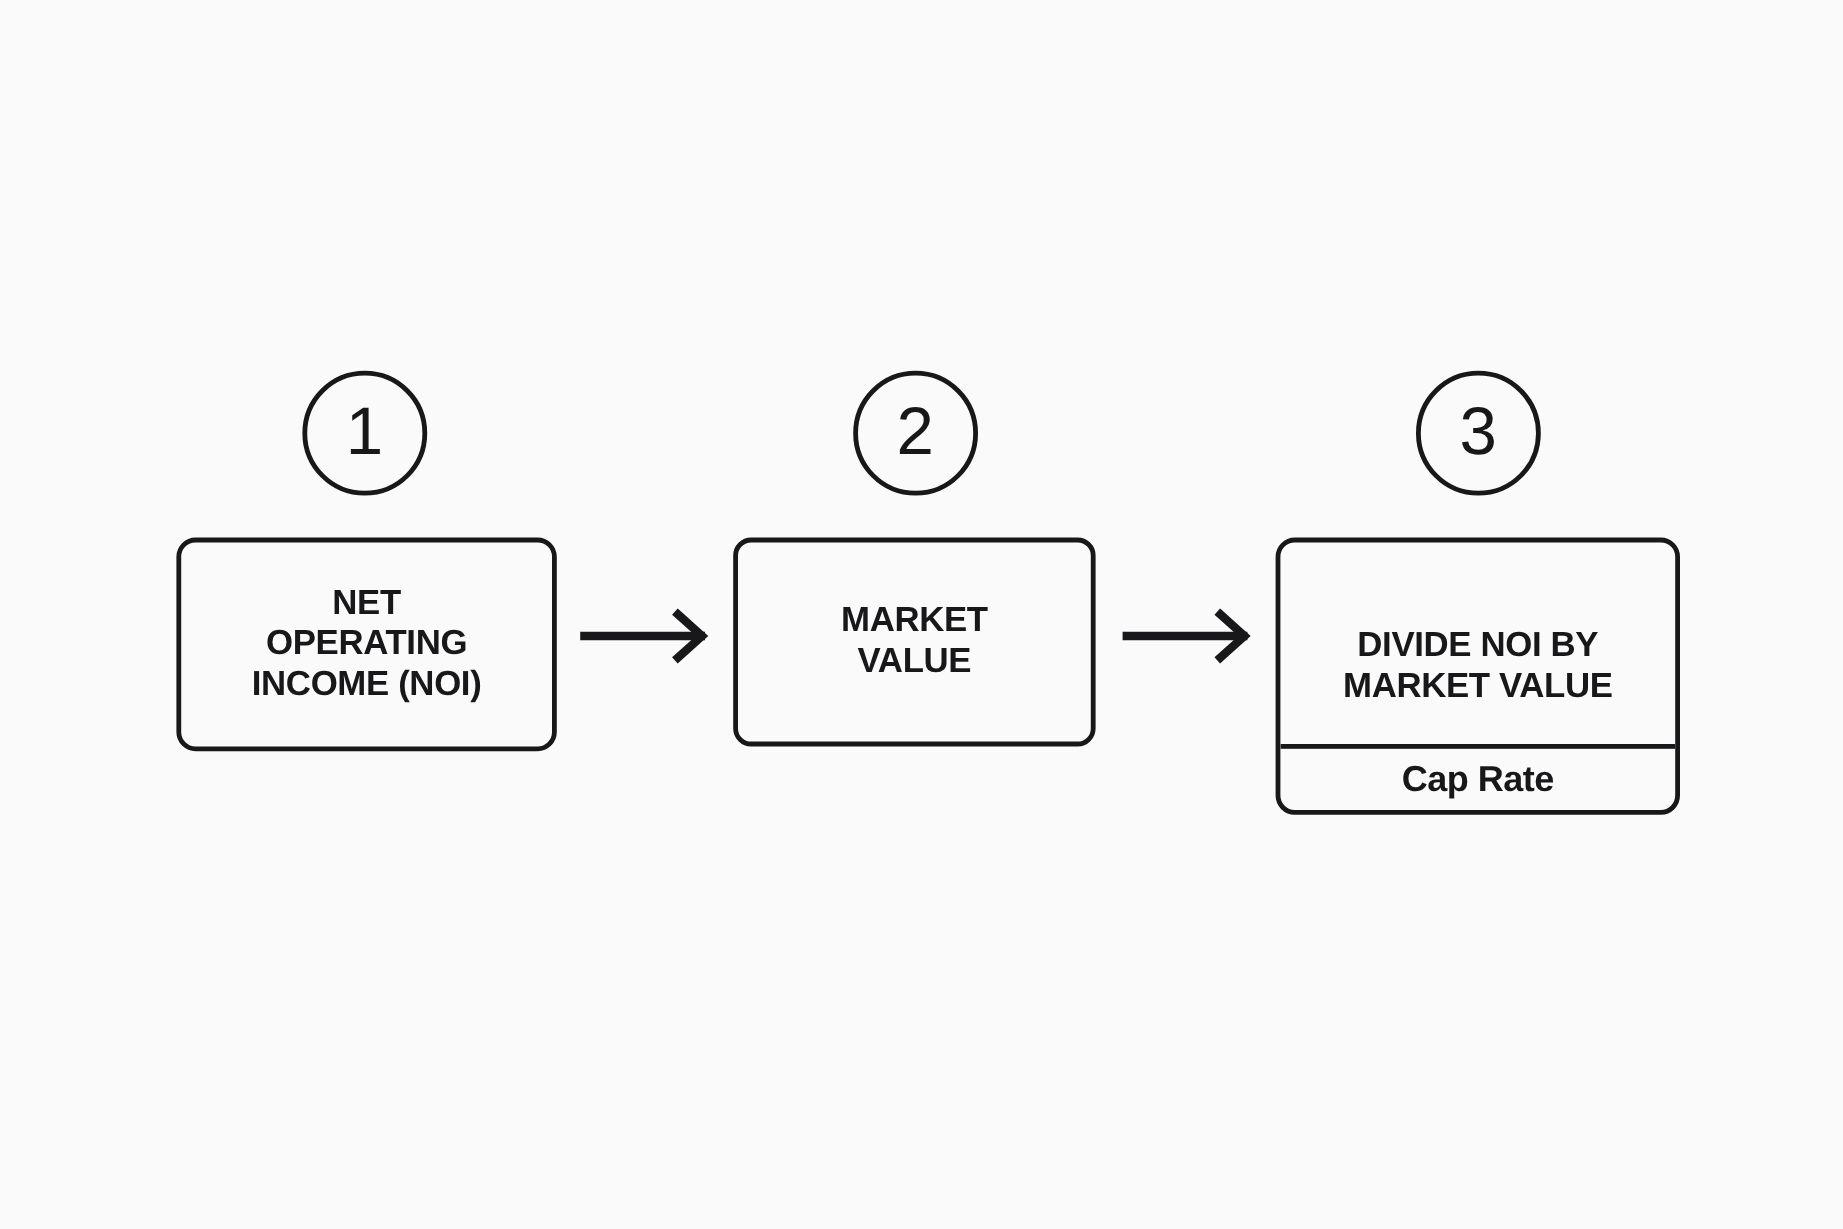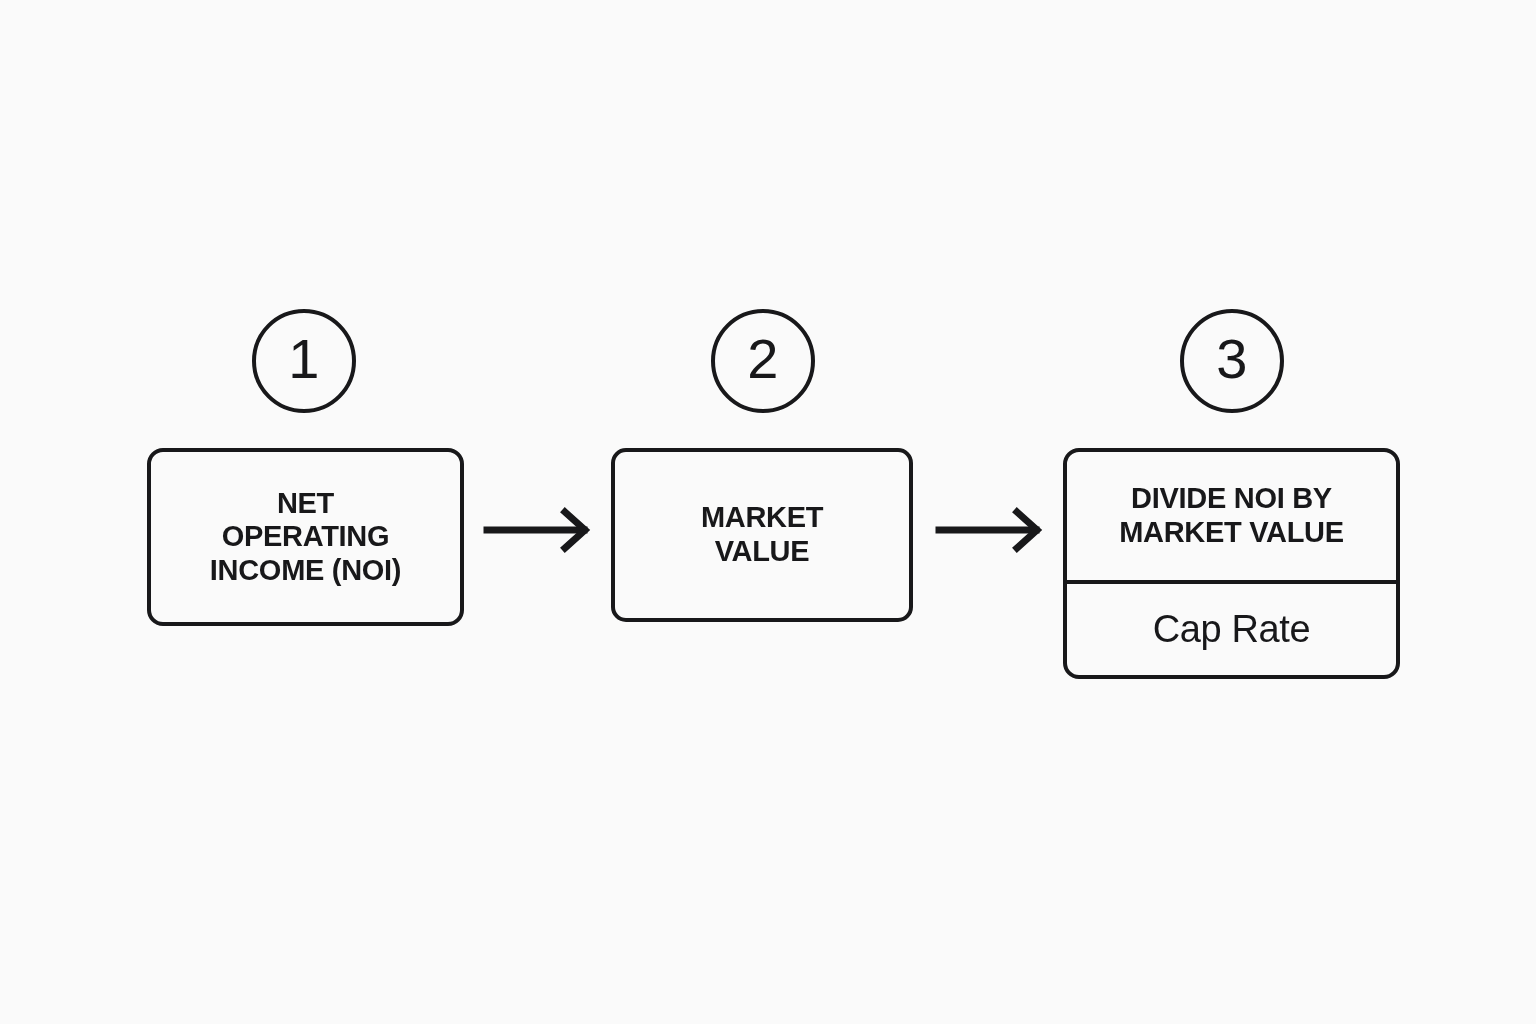--- a/index.html
+++ b/index.html
@@ -64,33 +64,34 @@
     flex: 1 1 auto;
     display: flex;
     align-items: center;
     justify-content: center;
     text-align: center;
     padding: 0 10px;
     box-sizing: border-box;
   }
   .box-section.with-divider {
     border-bottom: 4px solid #18181A;
+    margin-top: 40px;
   }
   .box-title {
     font-size: 29px;
     font-weight: bold;
     color: #18181A;
     line-height: 1.16;
     letter-spacing: -0.3px;
     white-space: pre-line;
     font-family: "Liberation Sans", sans-serif;
   }
   .box-result {
-    font-size: 38px;
-    font-weight: normal;
+    font-size: 30px;
+    font-weight: bold;
     color: #18181A;
     line-height: 1.1;
     letter-spacing: -0.4px;
     font-family: "Liberation Sans", sans-serif;
   }
 
   
   .arrow {
     position: absolute;
   }

